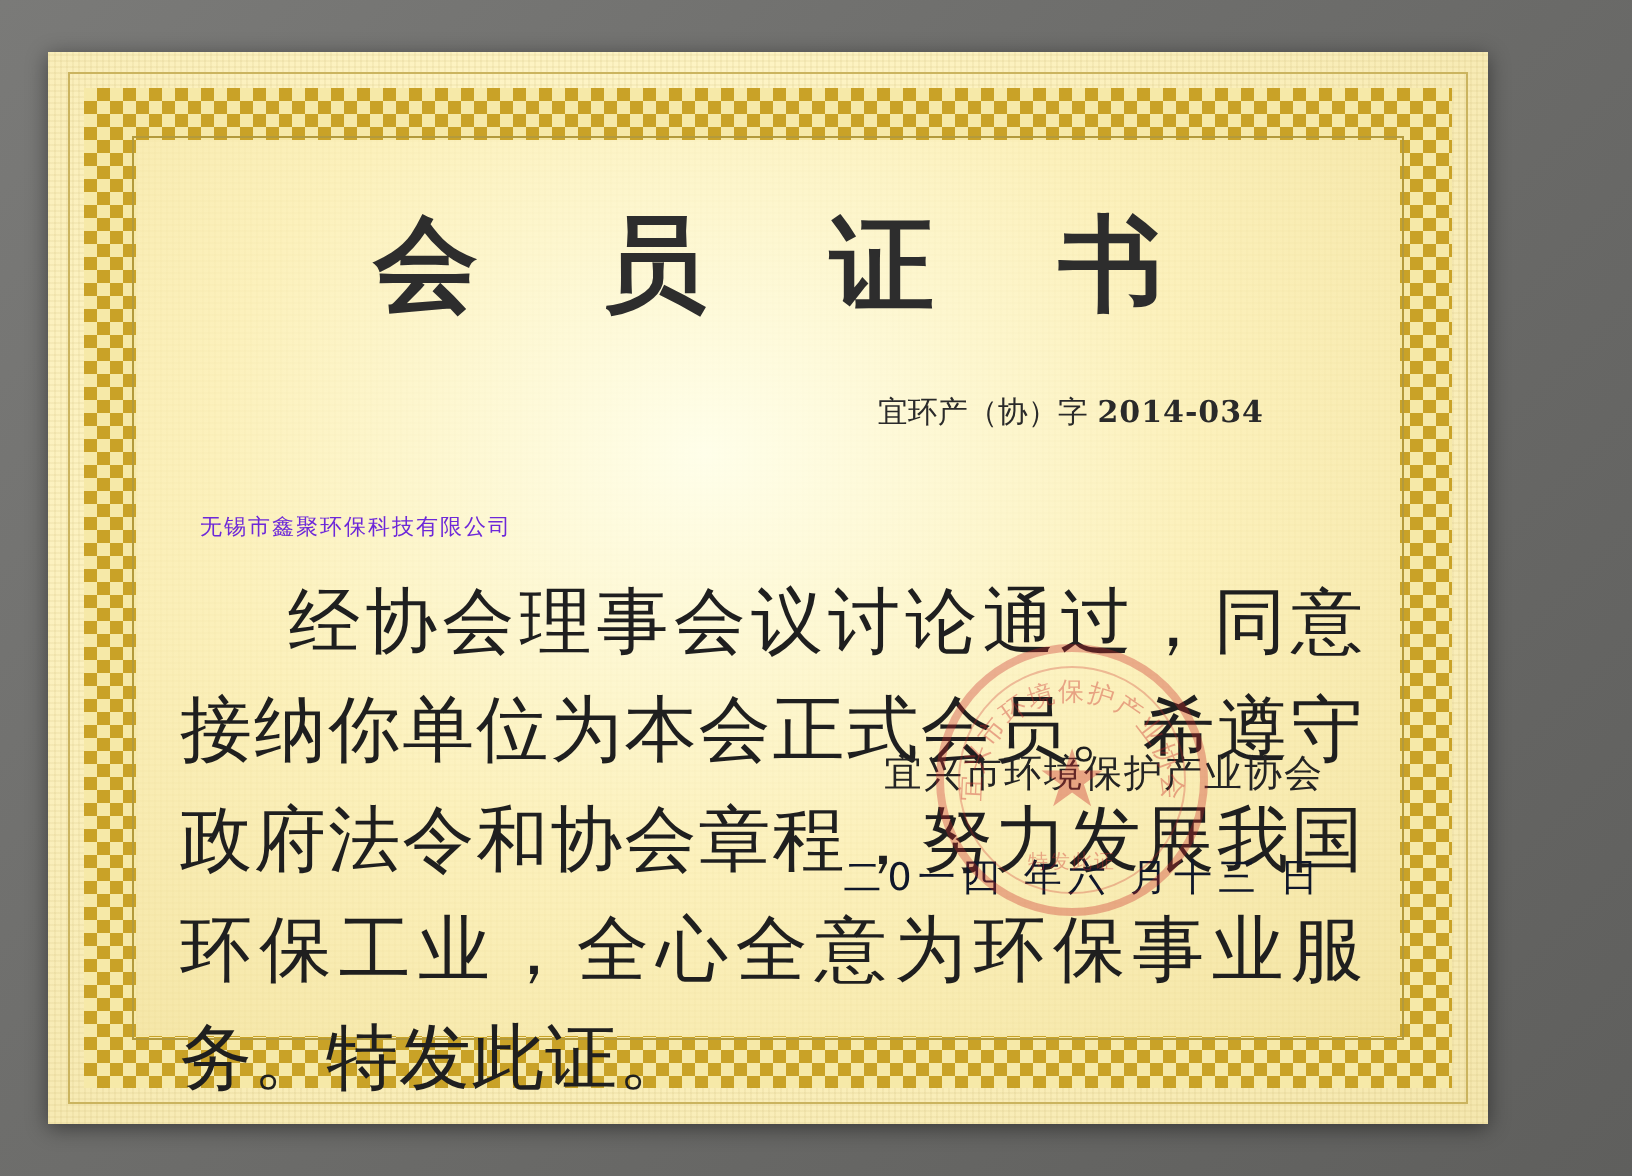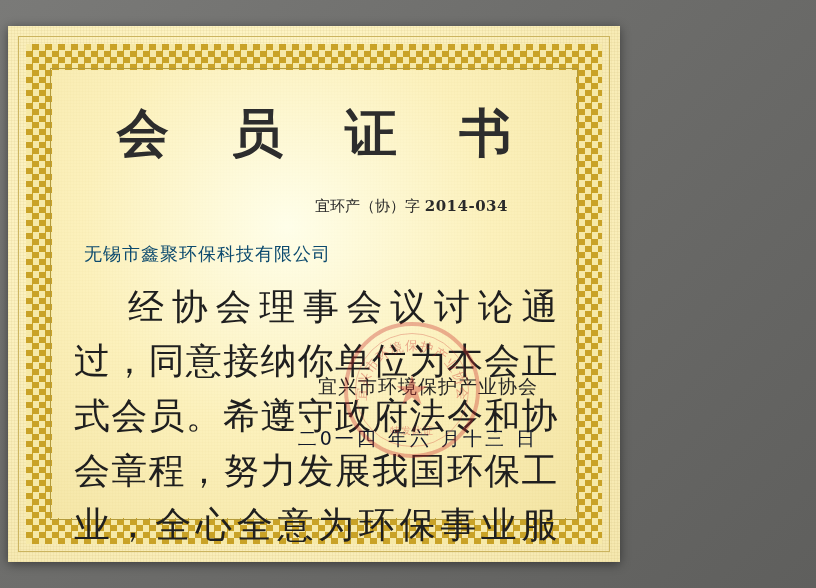--- a/index.html
+++ b/index.html
@@ -18,23 +18,23 @@
   .photo {
     position: relative;
     width: 816px;
     height: 588px;
     background: linear-gradient(135deg, #7a7a78 0%, #6e6e6c 40%, #5f5f5d 100%);
   }
 
   
   .certificate {
     position: absolute;
-    left: 8px;
+    left: 24px;
     top: 26px;
-    width: 612px;
+    width: 720px;
     height: 536px;
     background: #fdf6d8;
     box-shadow: 0 2px 10px rgba(0,0,0,0.45);
     overflow: hidden;
   }
 
   
   .paper-tint {
     position: absolute;
     inset: 0;
@@ -115,24 +115,24 @@
     white-space: nowrap;
   }
   .serial .serial-num {
     font-family: "DejaVu Serif", "Liberation Serif", serif;
     font-weight: bold;
     font-size: 15px;
     letter-spacing: 0.5px;
   }
 
   .recipient {
-    margin-top: 26px;
+    margin-top: 40px;
     padding-left: 22px;
-    font-size: 18px;
-    color: #0c4a6e;
+    font-size: 11px;
+    color: #6d28d9;
     letter-spacing: 1px;
   }
 
   .body-text {
     margin-top: 14px;
     padding: 0 8px 0 12px;
     font-size: 36px;
     line-height: 1.52;
     color: #1f1f1f;
     text-align: justify;

